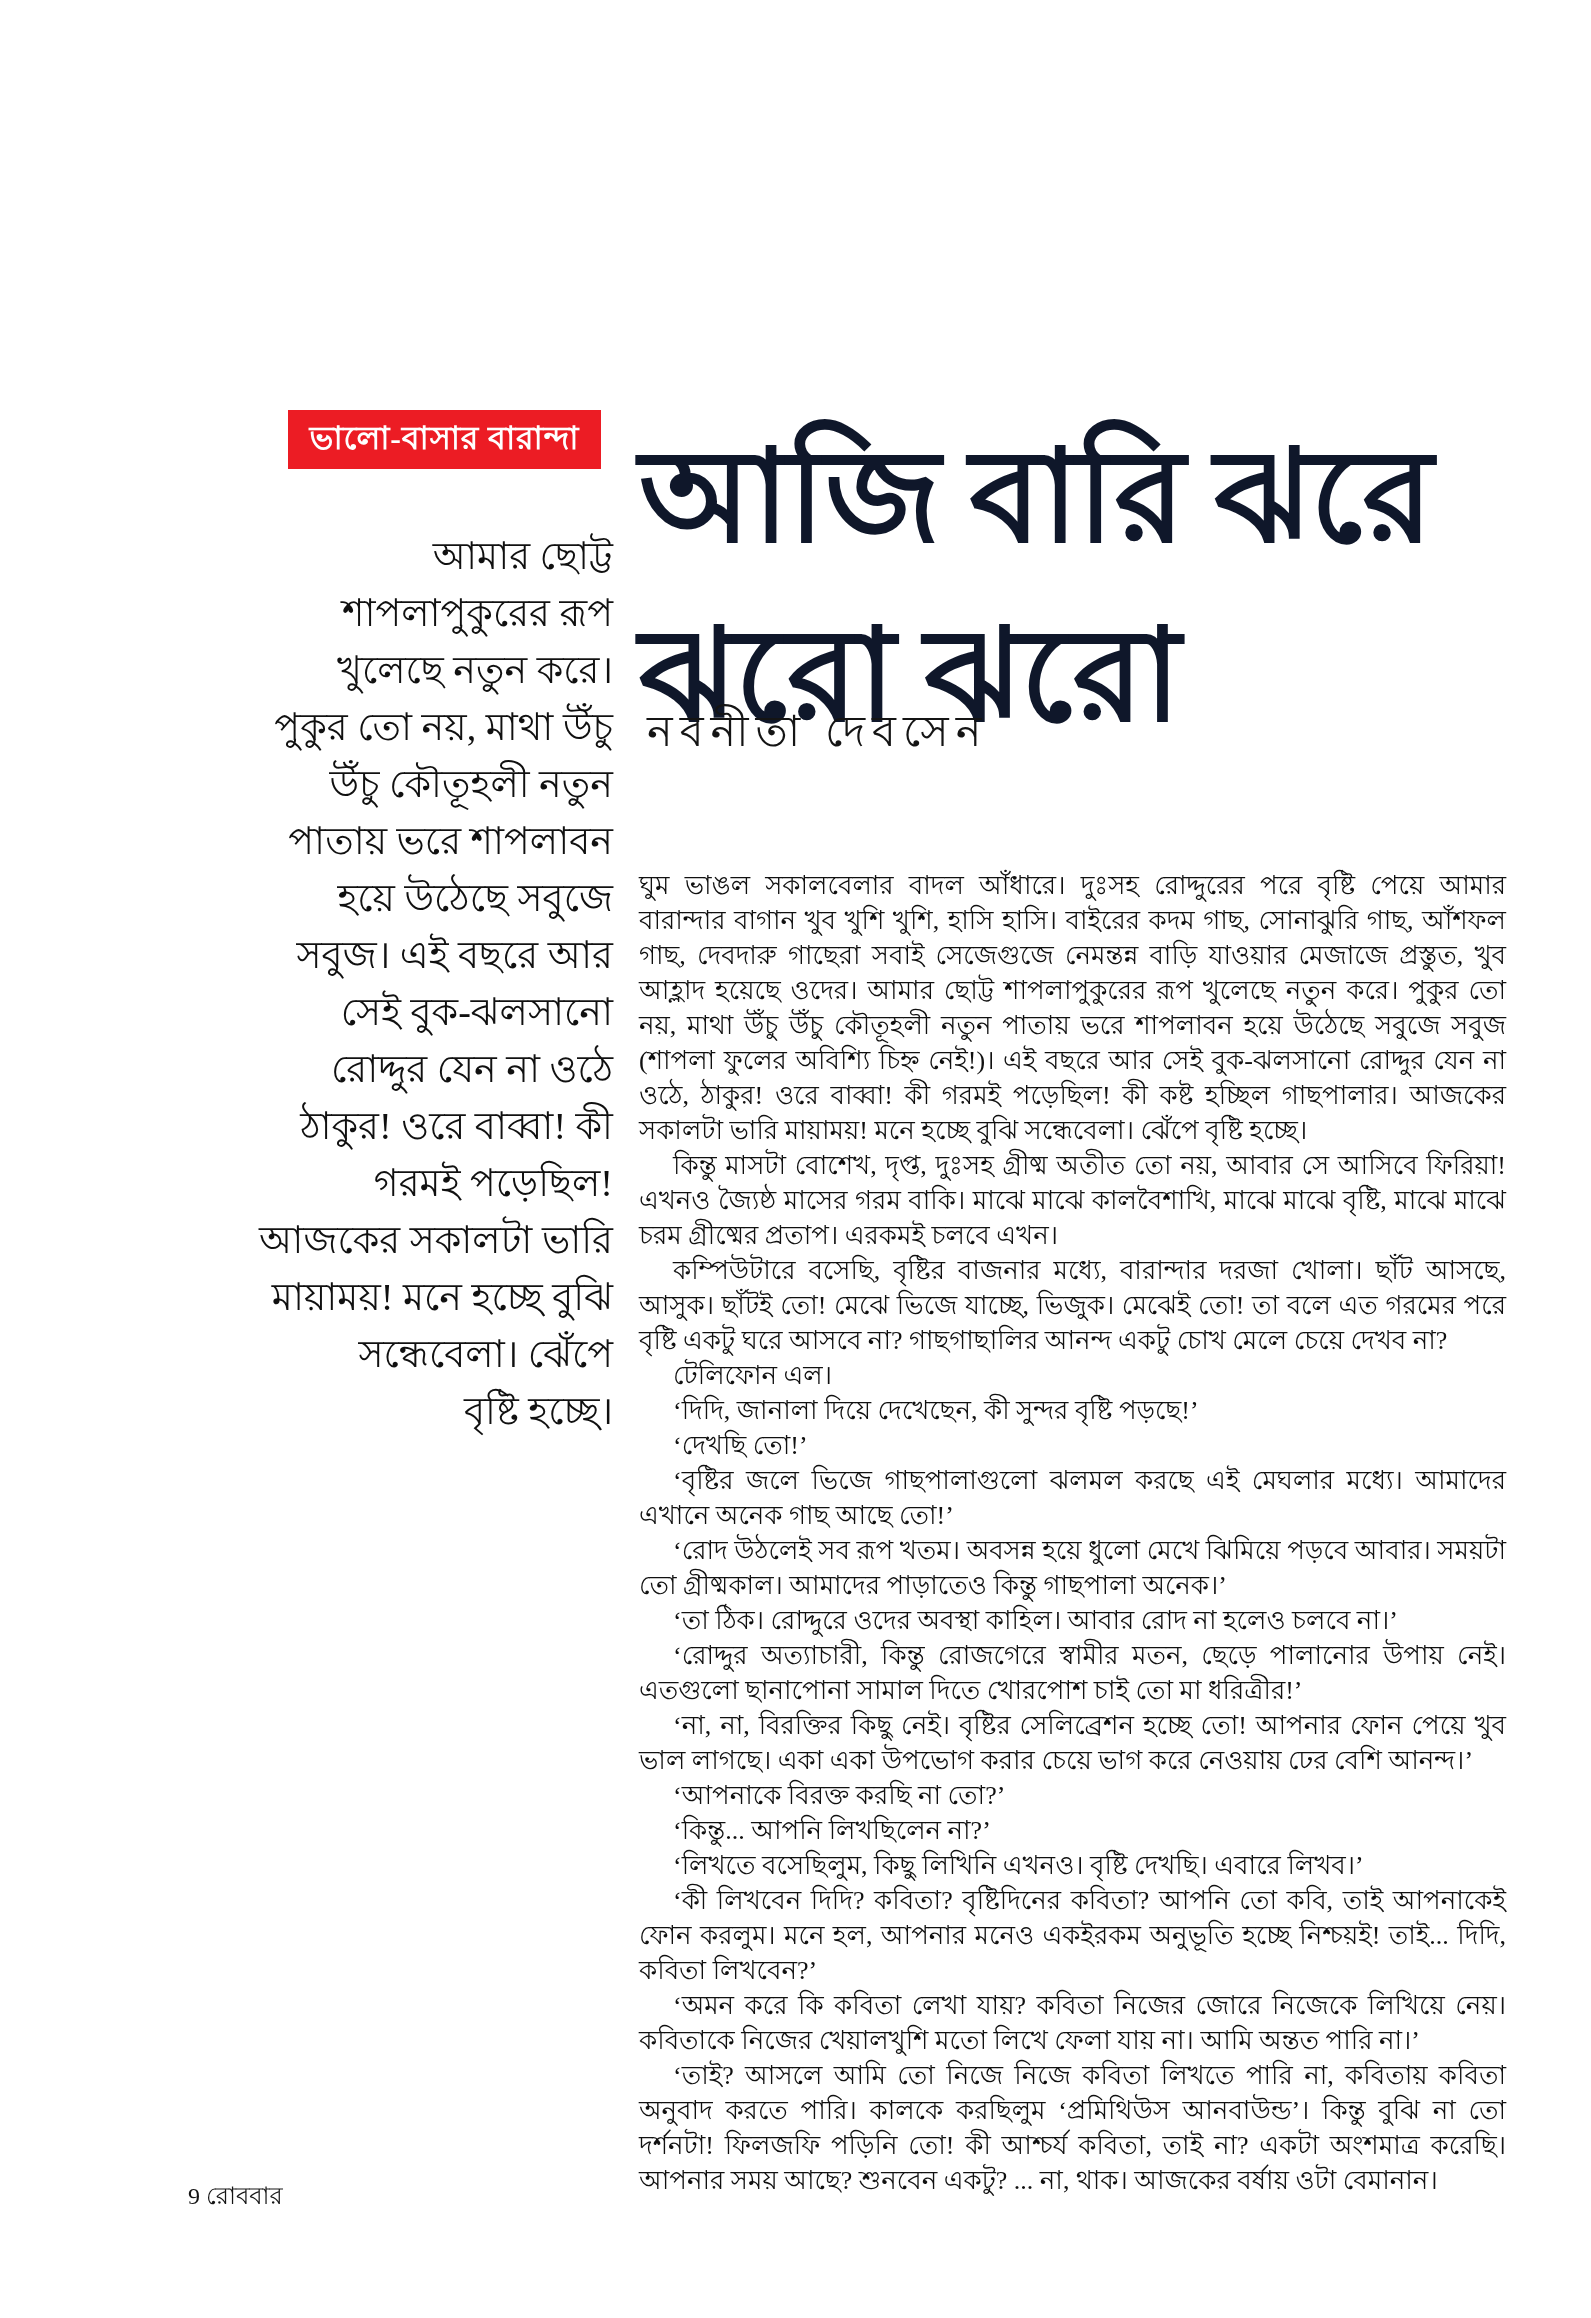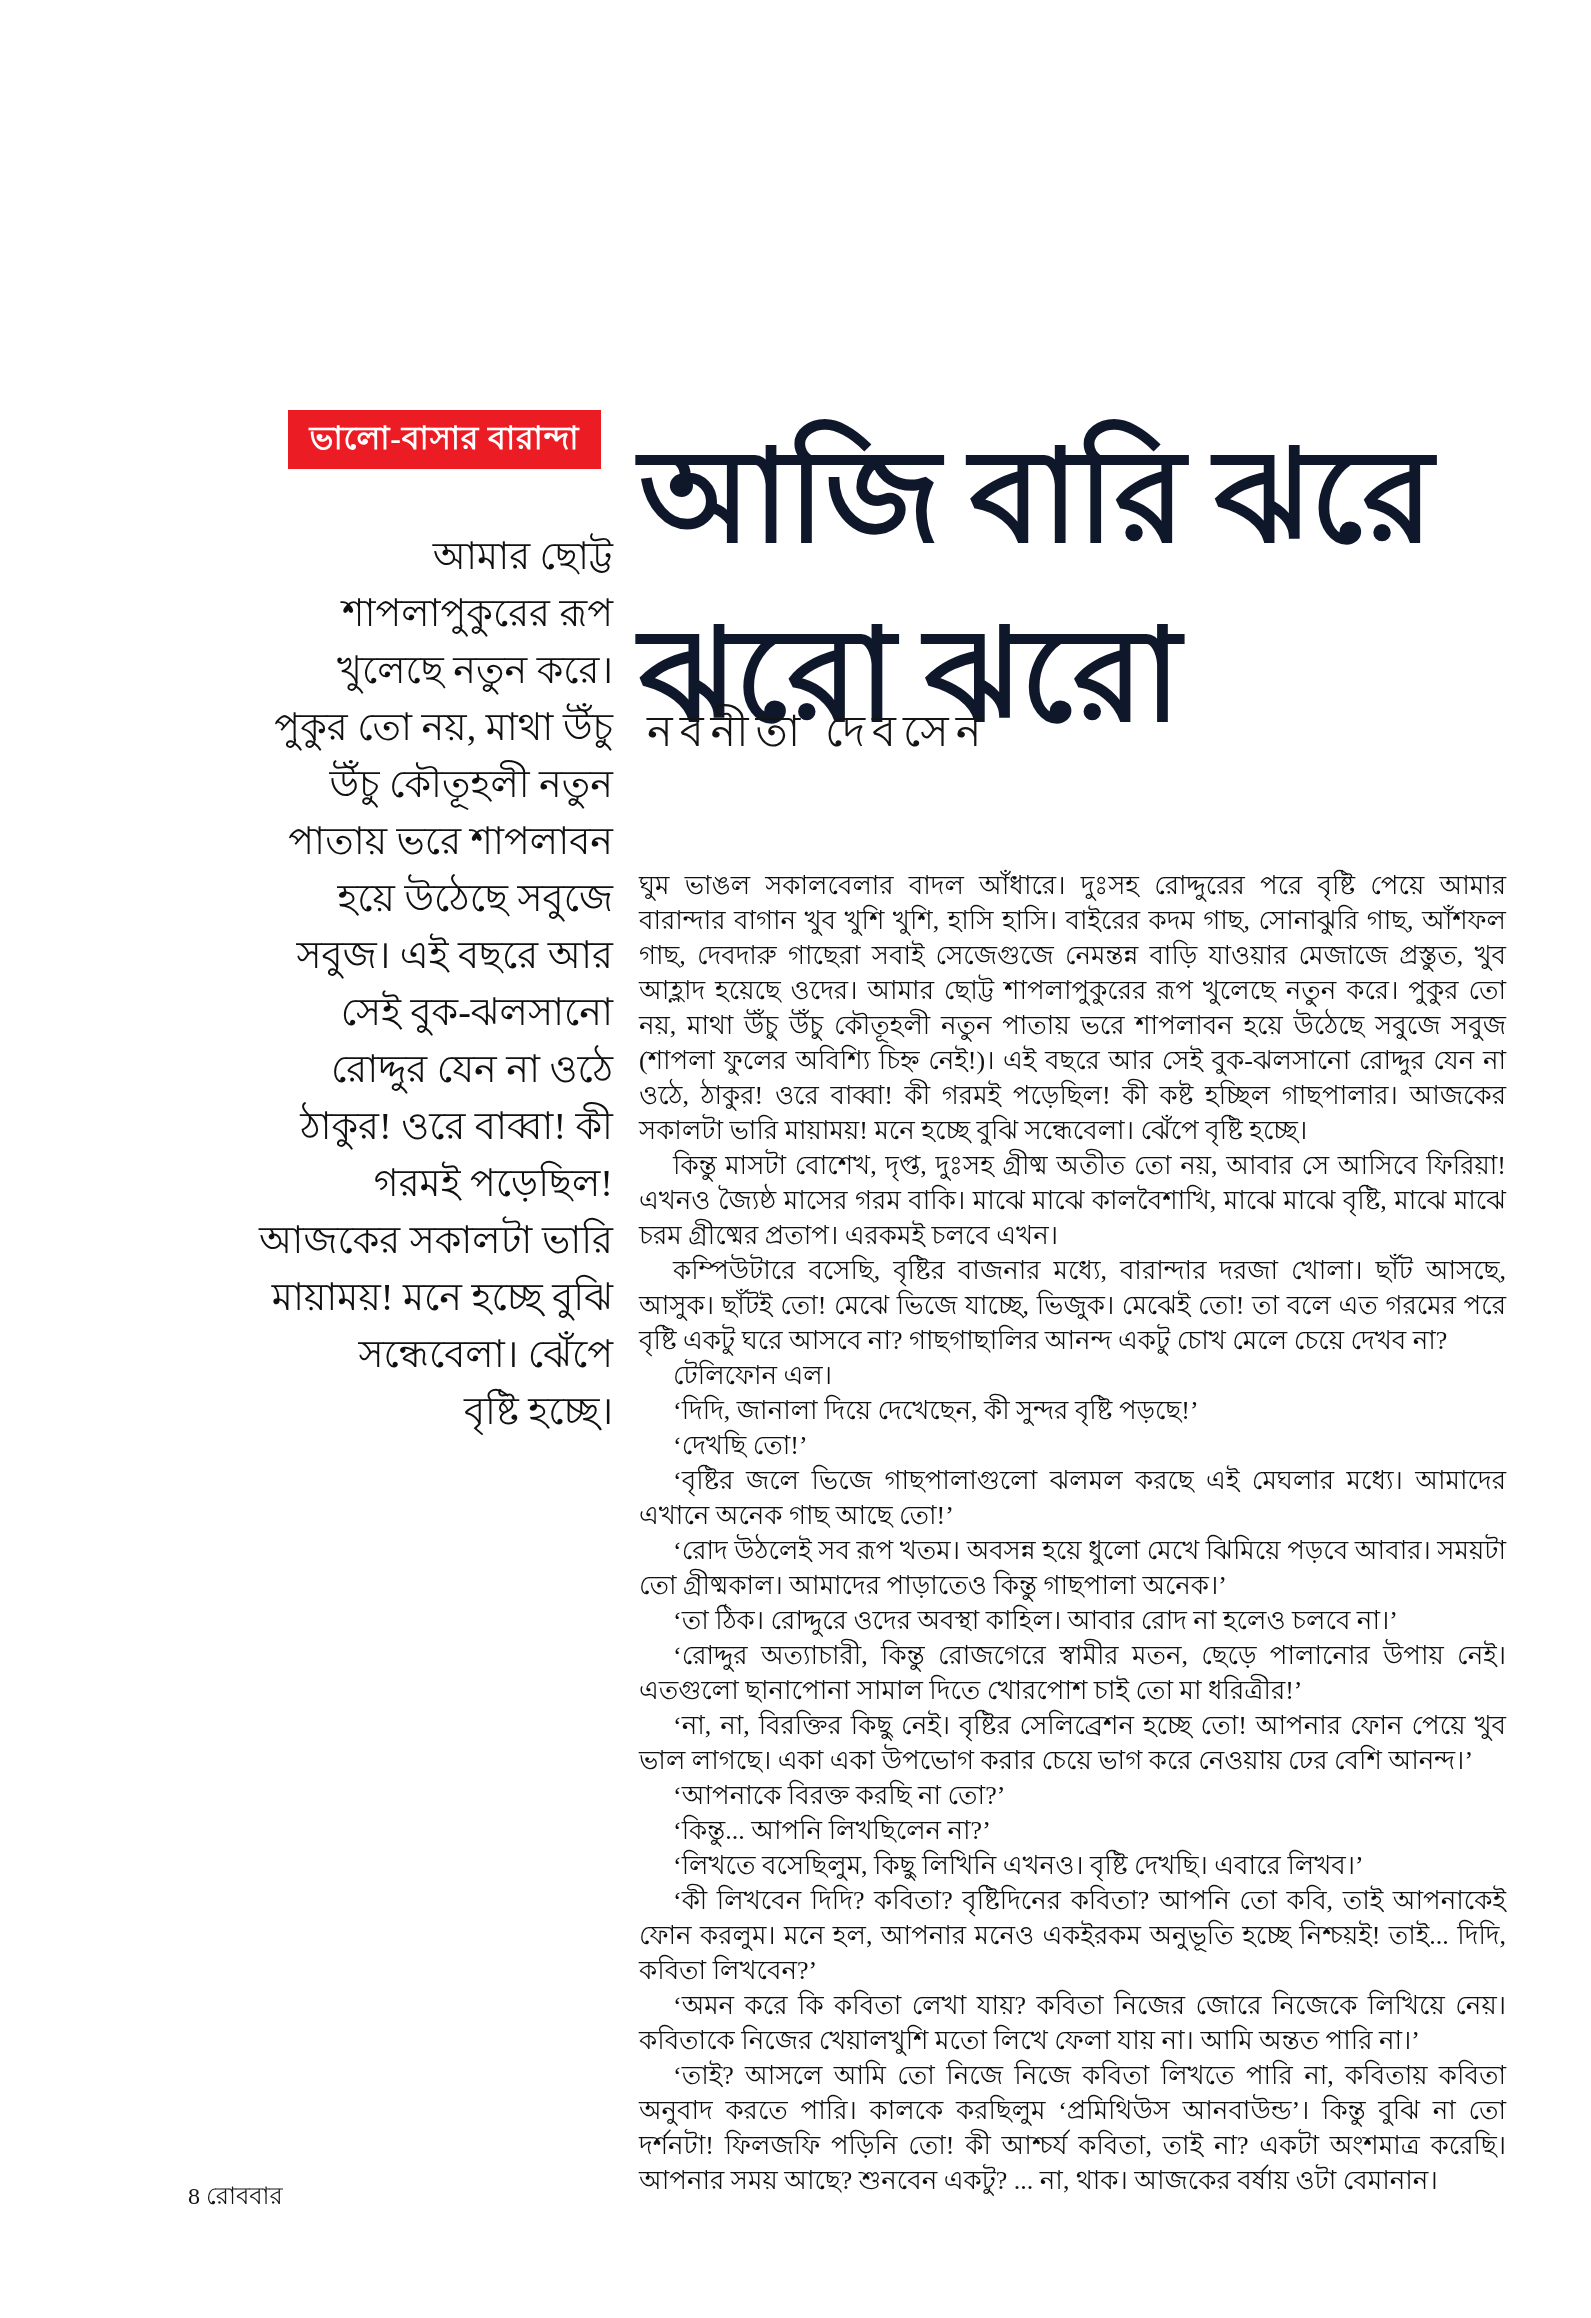--- a/index.html
+++ b/index.html
@@ -82,16 +82,16 @@
       <p>‘রোদ্দুর অত্যাচারী, কিন্তু রোজগেরে স্বামীর মতন, ছেড়ে পালানোর উপায় নেই। এতগুলো ছানাপোনা সামাল দিতে খোরপোশ চাই তো মা ধরিত্রীর!’</p>
       <p>‘না, না, বিরক্তির কিছু নেই। বৃষ্টির সেলিব্রেশন হচ্ছে তো! আপনার ফোন পেয়ে খুব ভাল লাগছে। একা একা উপভোগ করার চেয়ে ভাগ করে নেওয়ায় ঢের বেশি আনন্দ।’</p>
       <p>‘আপনাকে বিরক্ত করছি না তো?’</p>
       <p>‘কিন্তু... আপনি লিখছিলেন না?’</p>
       <p>‘লিখতে বসেছিলুম, কিছু লিখিনি এখনও। বৃষ্টি দেখছি। এবারে লিখব।’</p>
       <p>‘কী লিখবেন দিদি? কবিতা? বৃষ্টিদিনের কবিতা? আপনি তো কবি, তাই আপনাকেই ফোন করলুম। মনে হল, আপনার মনেও একইরকম অনুভূতি হচ্ছে নিশ্চয়ই! তাই... দিদি, কবিতা লিখবেন?’</p>
       <p>‘অমন করে কি কবিতা লেখা যায়? কবিতা নিজের জোরে নিজেকে লিখিয়ে নেয়। কবিতাকে নিজের খেয়ালখুশি মতো লিখে ফেলা যায় না। আমি অন্তত পারি না।’</p>
       <p>‘তাই? আসলে আমি তো নিজে নিজে কবিতা লিখতে পারি না, কবিতায় কবিতা অনুবাদ করতে পারি। কালকে করছিলুম ‘প্রমিথিউস আনবাউন্ড’। কিন্তু বুঝি না তো দর্শনটা! ফিলজফি পড়িনি তো! কী আশ্চর্য কবিতা, তাই না? একটা অংশমাত্র করেছি। আপনার সময় আছে? শুনবেন একটু? ... না, থাক। আজকের বর্ষায় ওটা বেমানান।</p>
     </div>
 
-  <div class="folio">8 রোববার</div>
+  <div class="folio">9 রোববার</div>
 
 </div>
 
 
 </body></html>

